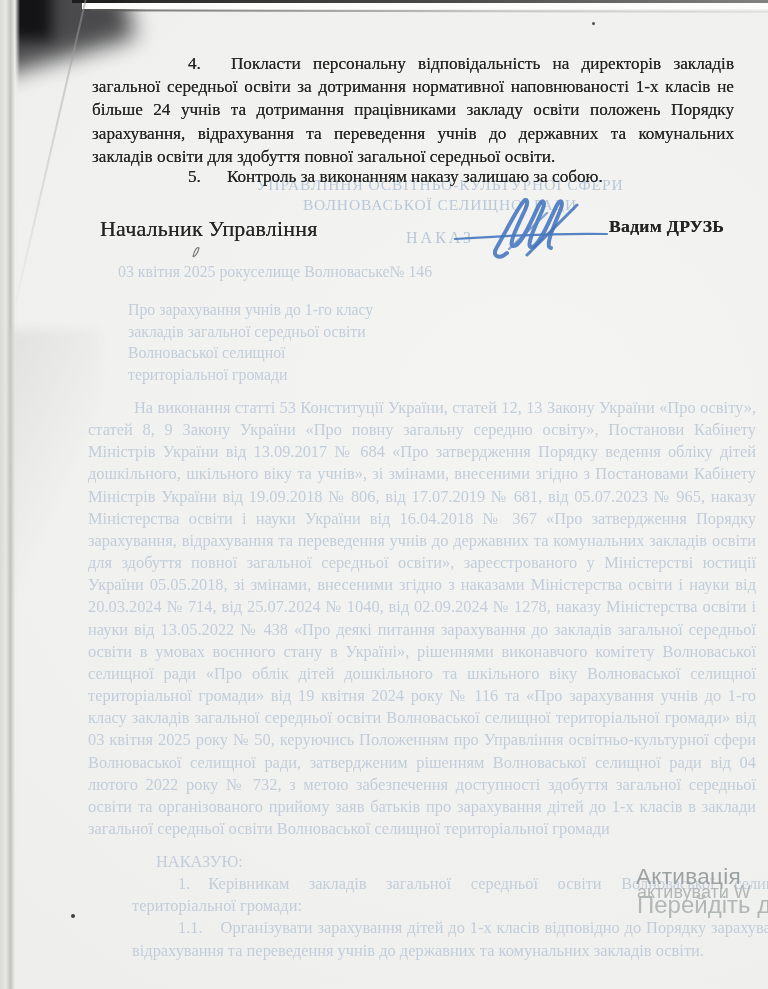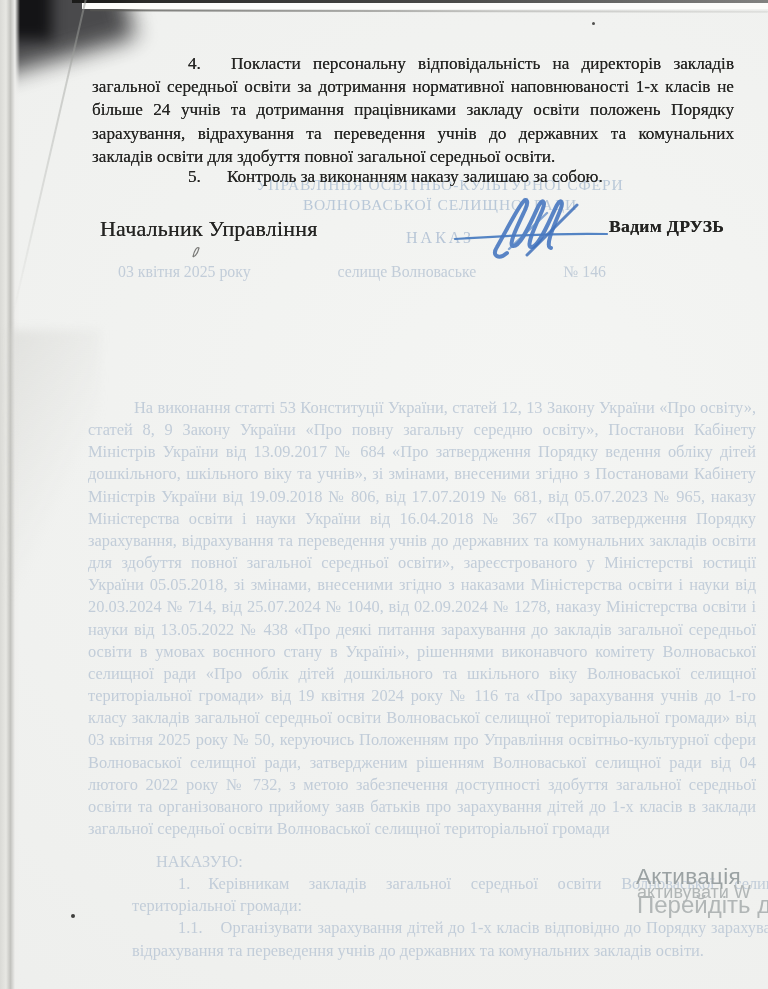--- a/index.html
+++ b/index.html
@@ -55,21 +55,21 @@
   .speck { position: absolute; border-radius: 50%; }
   .speck-a { left: 592px; top: 22px; width: 3px; height: 3px; background: #50504e; }
   .speck-b { left: 71px; top: 914px; width: 4px; height: 4px; background: #3f3f3d; }
   
   .ghost { position: absolute; color: #c2cdd9; filter: blur(.55px); }
   .g-org   { left: 140px; top: 175px; width: 600px; text-align: center;
              font-size: 15.5px; line-height: 19.5px; letter-spacing: .9px; color: #b9c8d8; }
   .g-nakaz { left: 140px; top: 229px; width: 600px; text-align: center;
              font-size: 16px; letter-spacing: 3px; color: #b8c6d7; }
   .g-dateline { left: 118px; top: 263px; width: 488px; display: flex;
-             justify-content: space-between; font-size: 15.8px; }
+             font-size: 15.8px; }
   .g-subject { left: 128px; top: 299px; width: 252px; font-size: 15.8px;
              line-height: 21.5px; white-space: pre-line; }
   .g-body  { left: 88px; top: 397px; width: 668px; font-size: 16.4px;
              line-height: 22.15px; text-align: justify; text-indent: 46px;
              max-height: 451px; overflow: hidden; }
   .g-resolve { left: 88px; top: 851px; width: 668px; font-size: 16.4px; line-height: 22.15px; margin-left: 44px; }
   .g-resolve p { text-align: justify; text-indent: 46px; }
   .g-resolve p.head { text-align: left; text-indent: 24px; }
   .g-num { margin-right: 18px; }
   
@@ -97,20 +97,24 @@
   <div class="ghost g-org">
     <div>УПРАВЛІННЯ ОСВІТНЬО-КУЛЬТУРНОЇ СФЕРИ</div>
     <div>ВОЛНОВАСЬКОЇ СЕЛИЩНОЇ РАДИ</div>
   </div>
   <div class="ghost g-nakaz">НАКАЗ</div>
   <div class="ghost g-dateline">
     <span>03 квітня 2025 року</span>
     <span>селище Волноваське</span>
     <span>№ 146</span>
   </div>
+  <div class="ghost g-subject">Про зарахування учнів до 1-го класу
+закладів загальної середньої освіти
+Волноваської селищної
+територіальної громади</div>
   <div class="ghost g-body">На виконання статті 53 Конституції України, статей 12, 13 Закону України «Про освіту», статей 8, 9 Закону України «Про повну загальну середню освіту», Постанови Кабінету Міністрів України від 13.09.2017 № 684 «Про затвердження Порядку ведення обліку дітей дошкільного, шкільного віку та учнів», зі змінами, внесеними згідно з Постановами Кабінету Міністрів України від 19.09.2018 № 806, від 17.07.2019 № 681, від 05.07.2023 № 965, наказу Міністерства освіти і науки України від 16.04.2018 № 367 «Про затвердження Порядку зарахування, відрахування та переведення учнів до державних та комунальних закладів освіти для здобуття повної загальної середньої освіти», зареєстрованого у Міністерстві юстиції України 05.05.2018, зі змінами, внесеними згідно з наказами Міністерства освіти і науки від 20.03.2024 № 714, від 25.07.2024 № 1040, від 02.09.2024 № 1278, наказу Міністерства освіти і науки від 13.05.2022 № 438 «Про деякі питання зарахування до закладів загальної середньої освіти в умовах воєнного стану в Україні», рішеннями виконавчого комітету Волноваської селищної ради «Про облік дітей дошкільного та шкільного віку Волноваської селищної територіальної громади» від 19 квітня 2024 року № 116 та «Про зарахування учнів до 1-го класу закладів загальної середньої освіти Волноваської селищної територіальної громади» від 03 квітня 2025 року № 50, керуючись Положенням про Управління освітньо-культурної сфери Волноваської селищної ради, затвердженим рішенням Волноваської селищної ради від 04 лютого 2022 року № 732, з метою забезпечення доступності здобуття загальної середньої освіти та організованого прийому заяв батьків про зарахування дітей до 1-х класів в заклади загальної середньої освіти Волноваської селищної територіальної громади</div>
   <div class="ghost g-resolve">
     <p class="head">НАКАЗУЮ:</p>
     <p><span class="g-num">1.</span><span>Керівникам закладів загальної середньої освіти Волноваської селищної територіальної громади:</span></p>
     <p><span class="g-num">1.1.</span><span>Організувати зарахування дітей до 1-х класів відповідно до Порядку зарахування, відрахування та переведення учнів до державних та комунальних закладів освіти.</span></p>
   </div>
 
   <p class="doc p4"><span class="num">4.</span><span>Покласти персональну відповідальність на директорів закладів загальної середньої освіти за дотримання нормативної наповнюваності 1-х класів не більше 24 учнів та дотримання працівниками закладу освіти положень Порядку зарахування, відрахування та переведення учнів до державних та комунальних закладів освіти для здобуття повної загальної середньої освіти.</span></p>
   <p class="doc p5"><span class="num">5.</span><span>Контроль за виконанням наказу залишаю за собою.</span></p>
 

